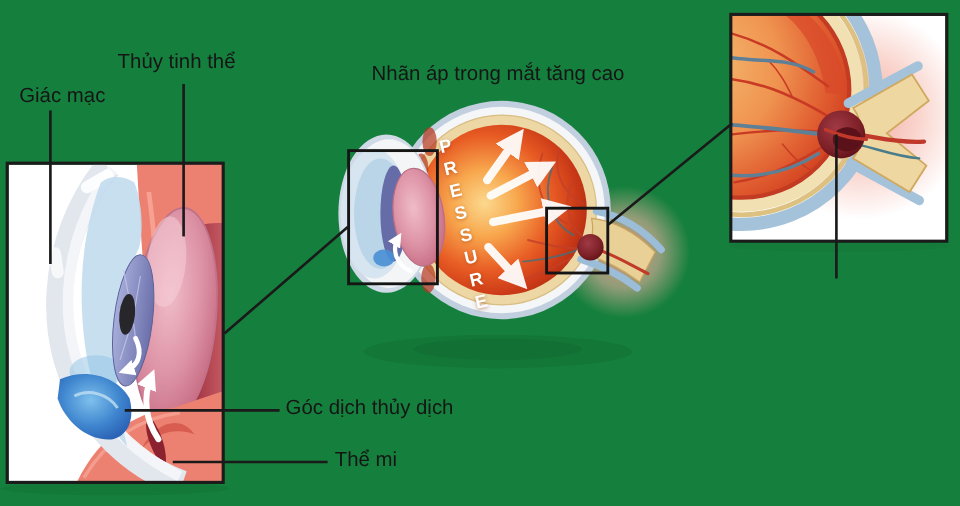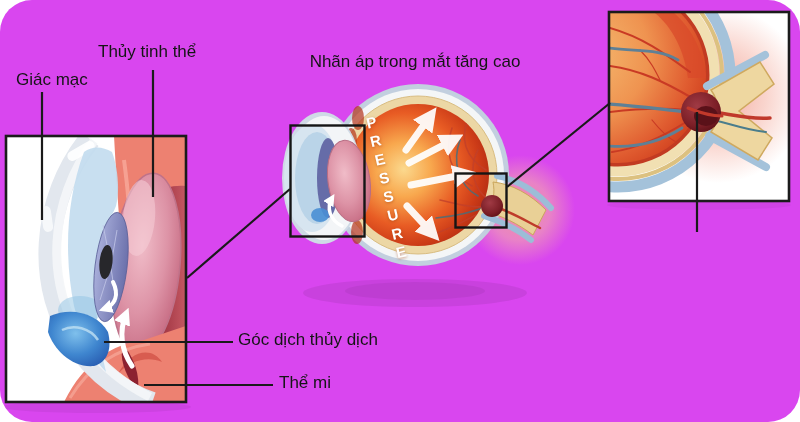--- a/index.html
+++ b/index.html
@@ -1,17 +1,17 @@
 <!DOCTYPE html>
 <html><head>
 <meta charset="utf-8">
 <style>
   html,body{margin:0;padding:0;background:#fff;}
-  #stage{position:relative;width:800px;height:422px;overflow:hidden;background:#d946ef;
-         font-family:"Liberation Sans",sans-serif;border-radius:32px;}
+  #stage{position:relative;width:800px;height:422px;overflow:hidden;background:#15803d;
+         font-family:"Liberation Sans",sans-serif;}
   #art{position:absolute;left:0;top:0;}
   .lbl{position:absolute;font-size:17px;line-height:1.1;color:#151515;white-space:nowrap;
        font-family:"Liberation Sans",sans-serif;}
   .title{font-size:17px;text-align:center;width:300px;}
   .pressure{position:absolute;left:378px;top:112px;writing-mode:vertical-lr;text-orientation:upright;
        color:#fff;font-weight:bold;font-size:15px;letter-spacing:2px;transform:rotate(-13deg);
        text-shadow:0 1px 3px rgba(160,60,10,.55);font-family:"Liberation Sans",sans-serif;}
 </style>
 </head>
 <body>

